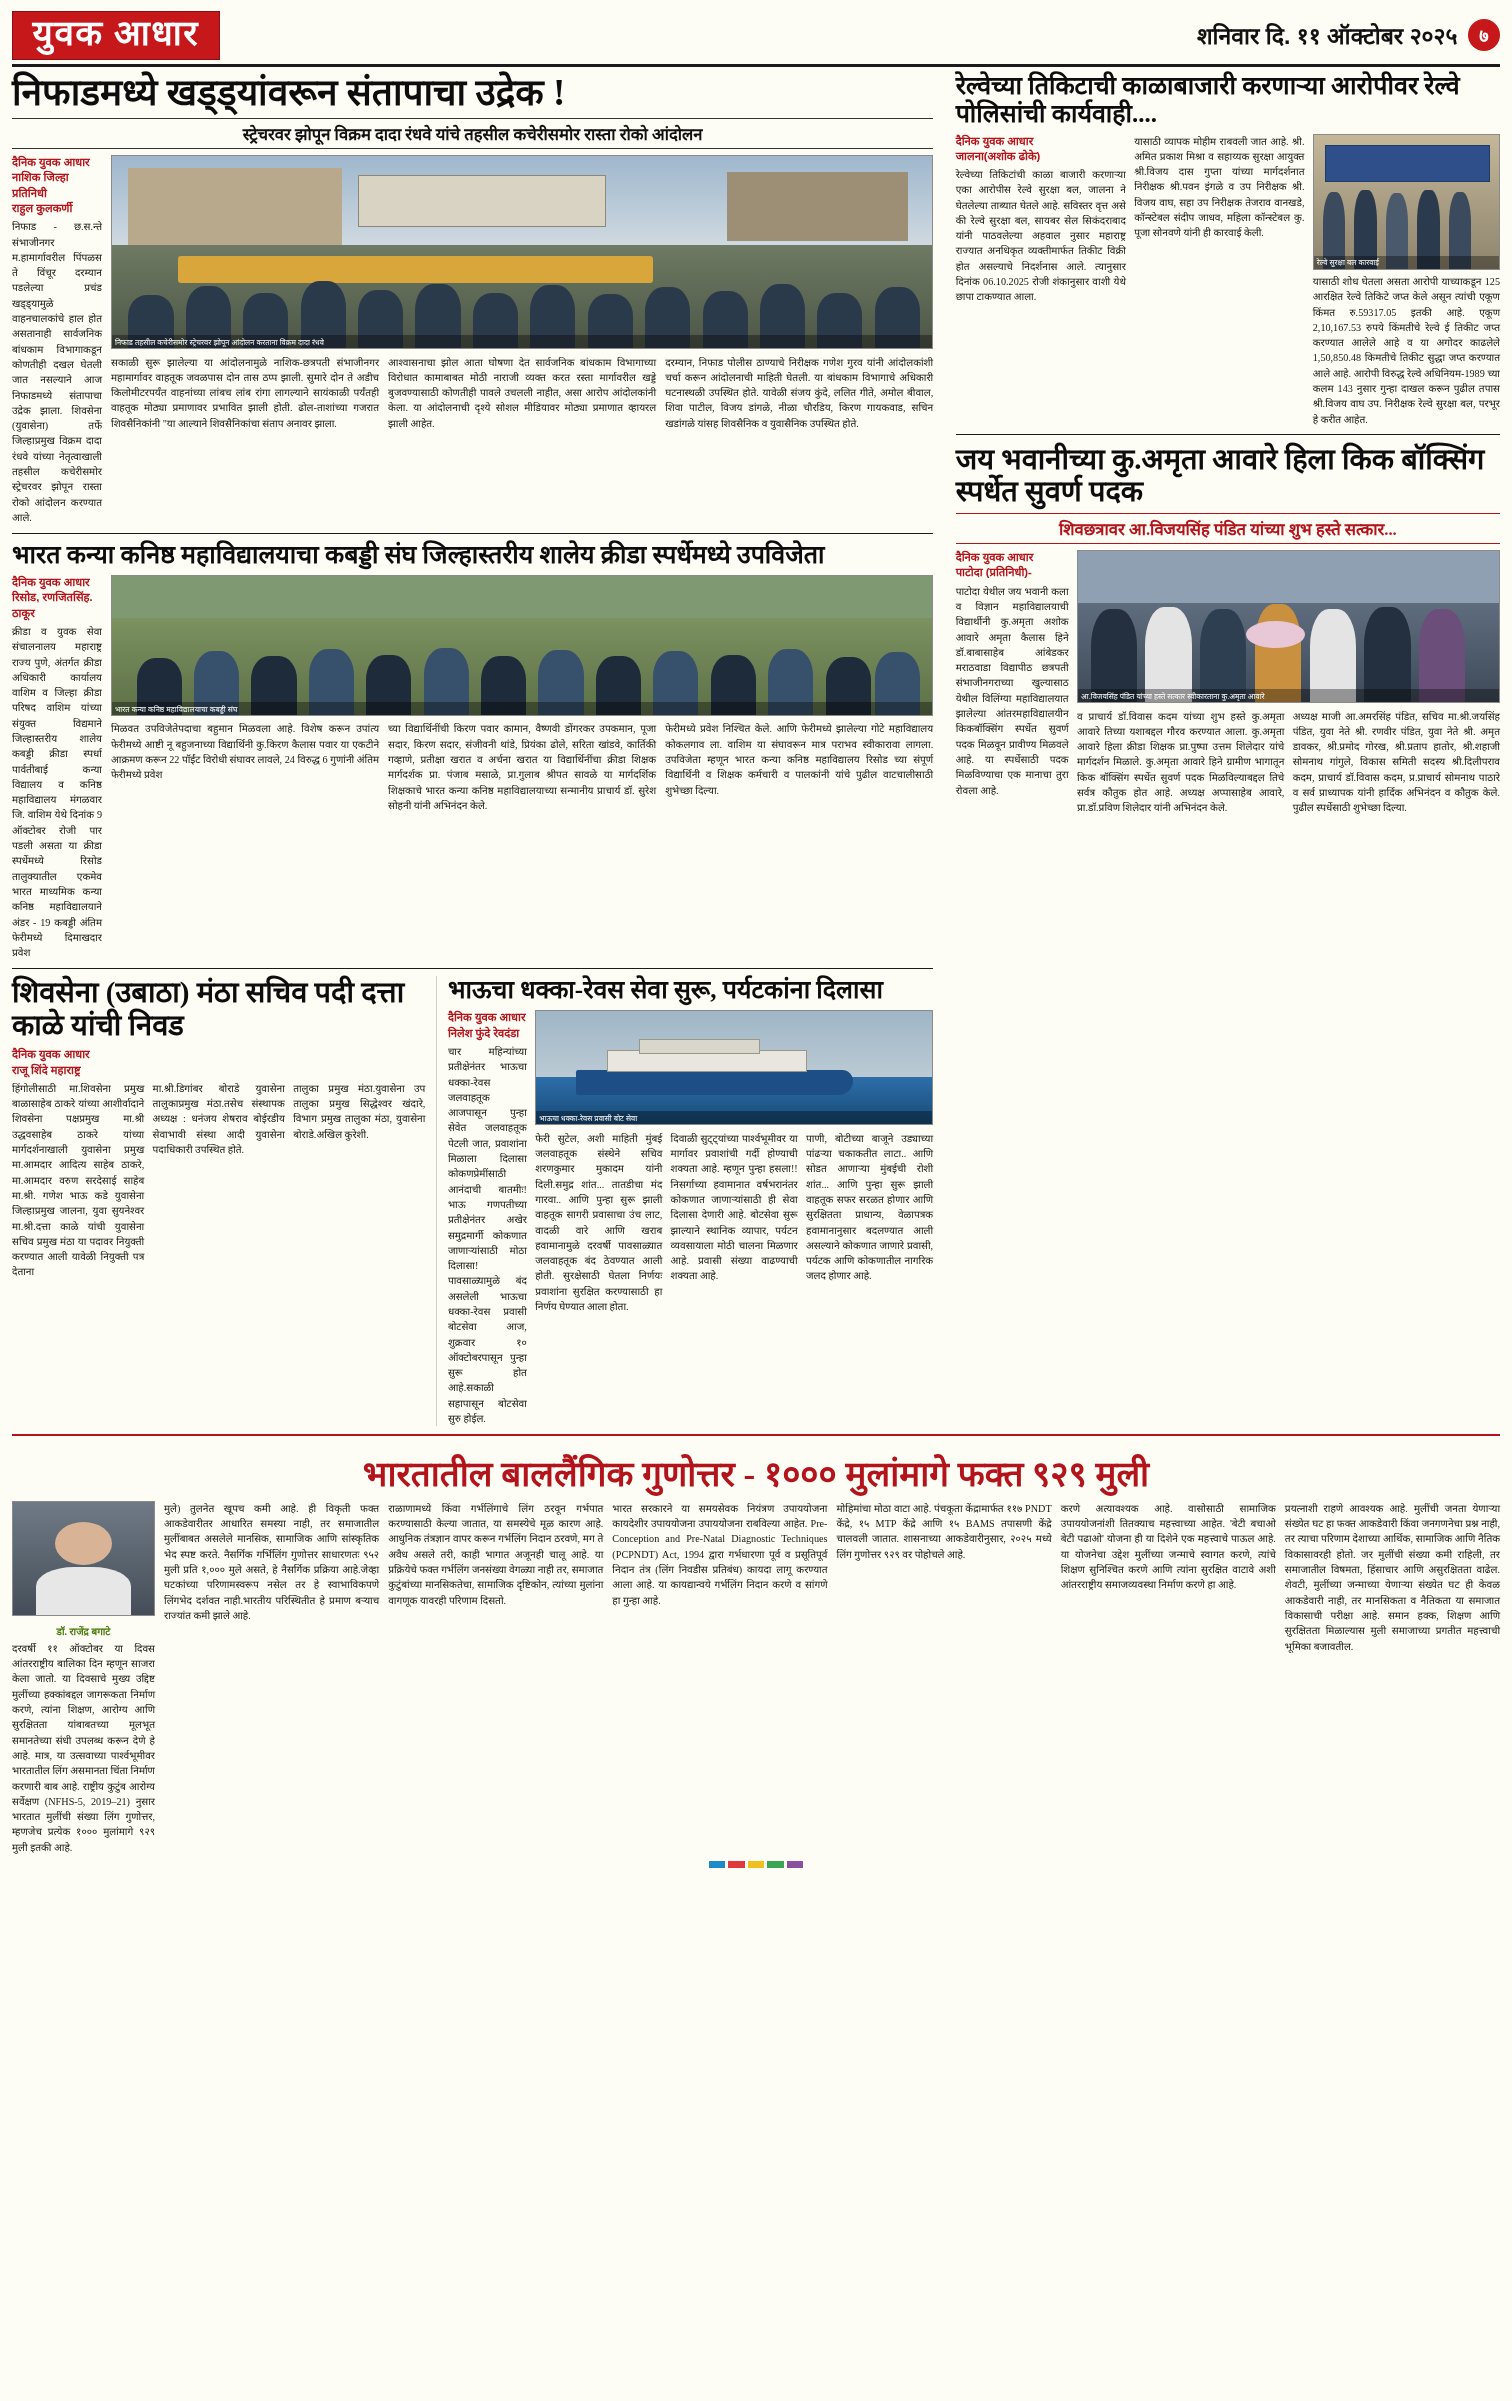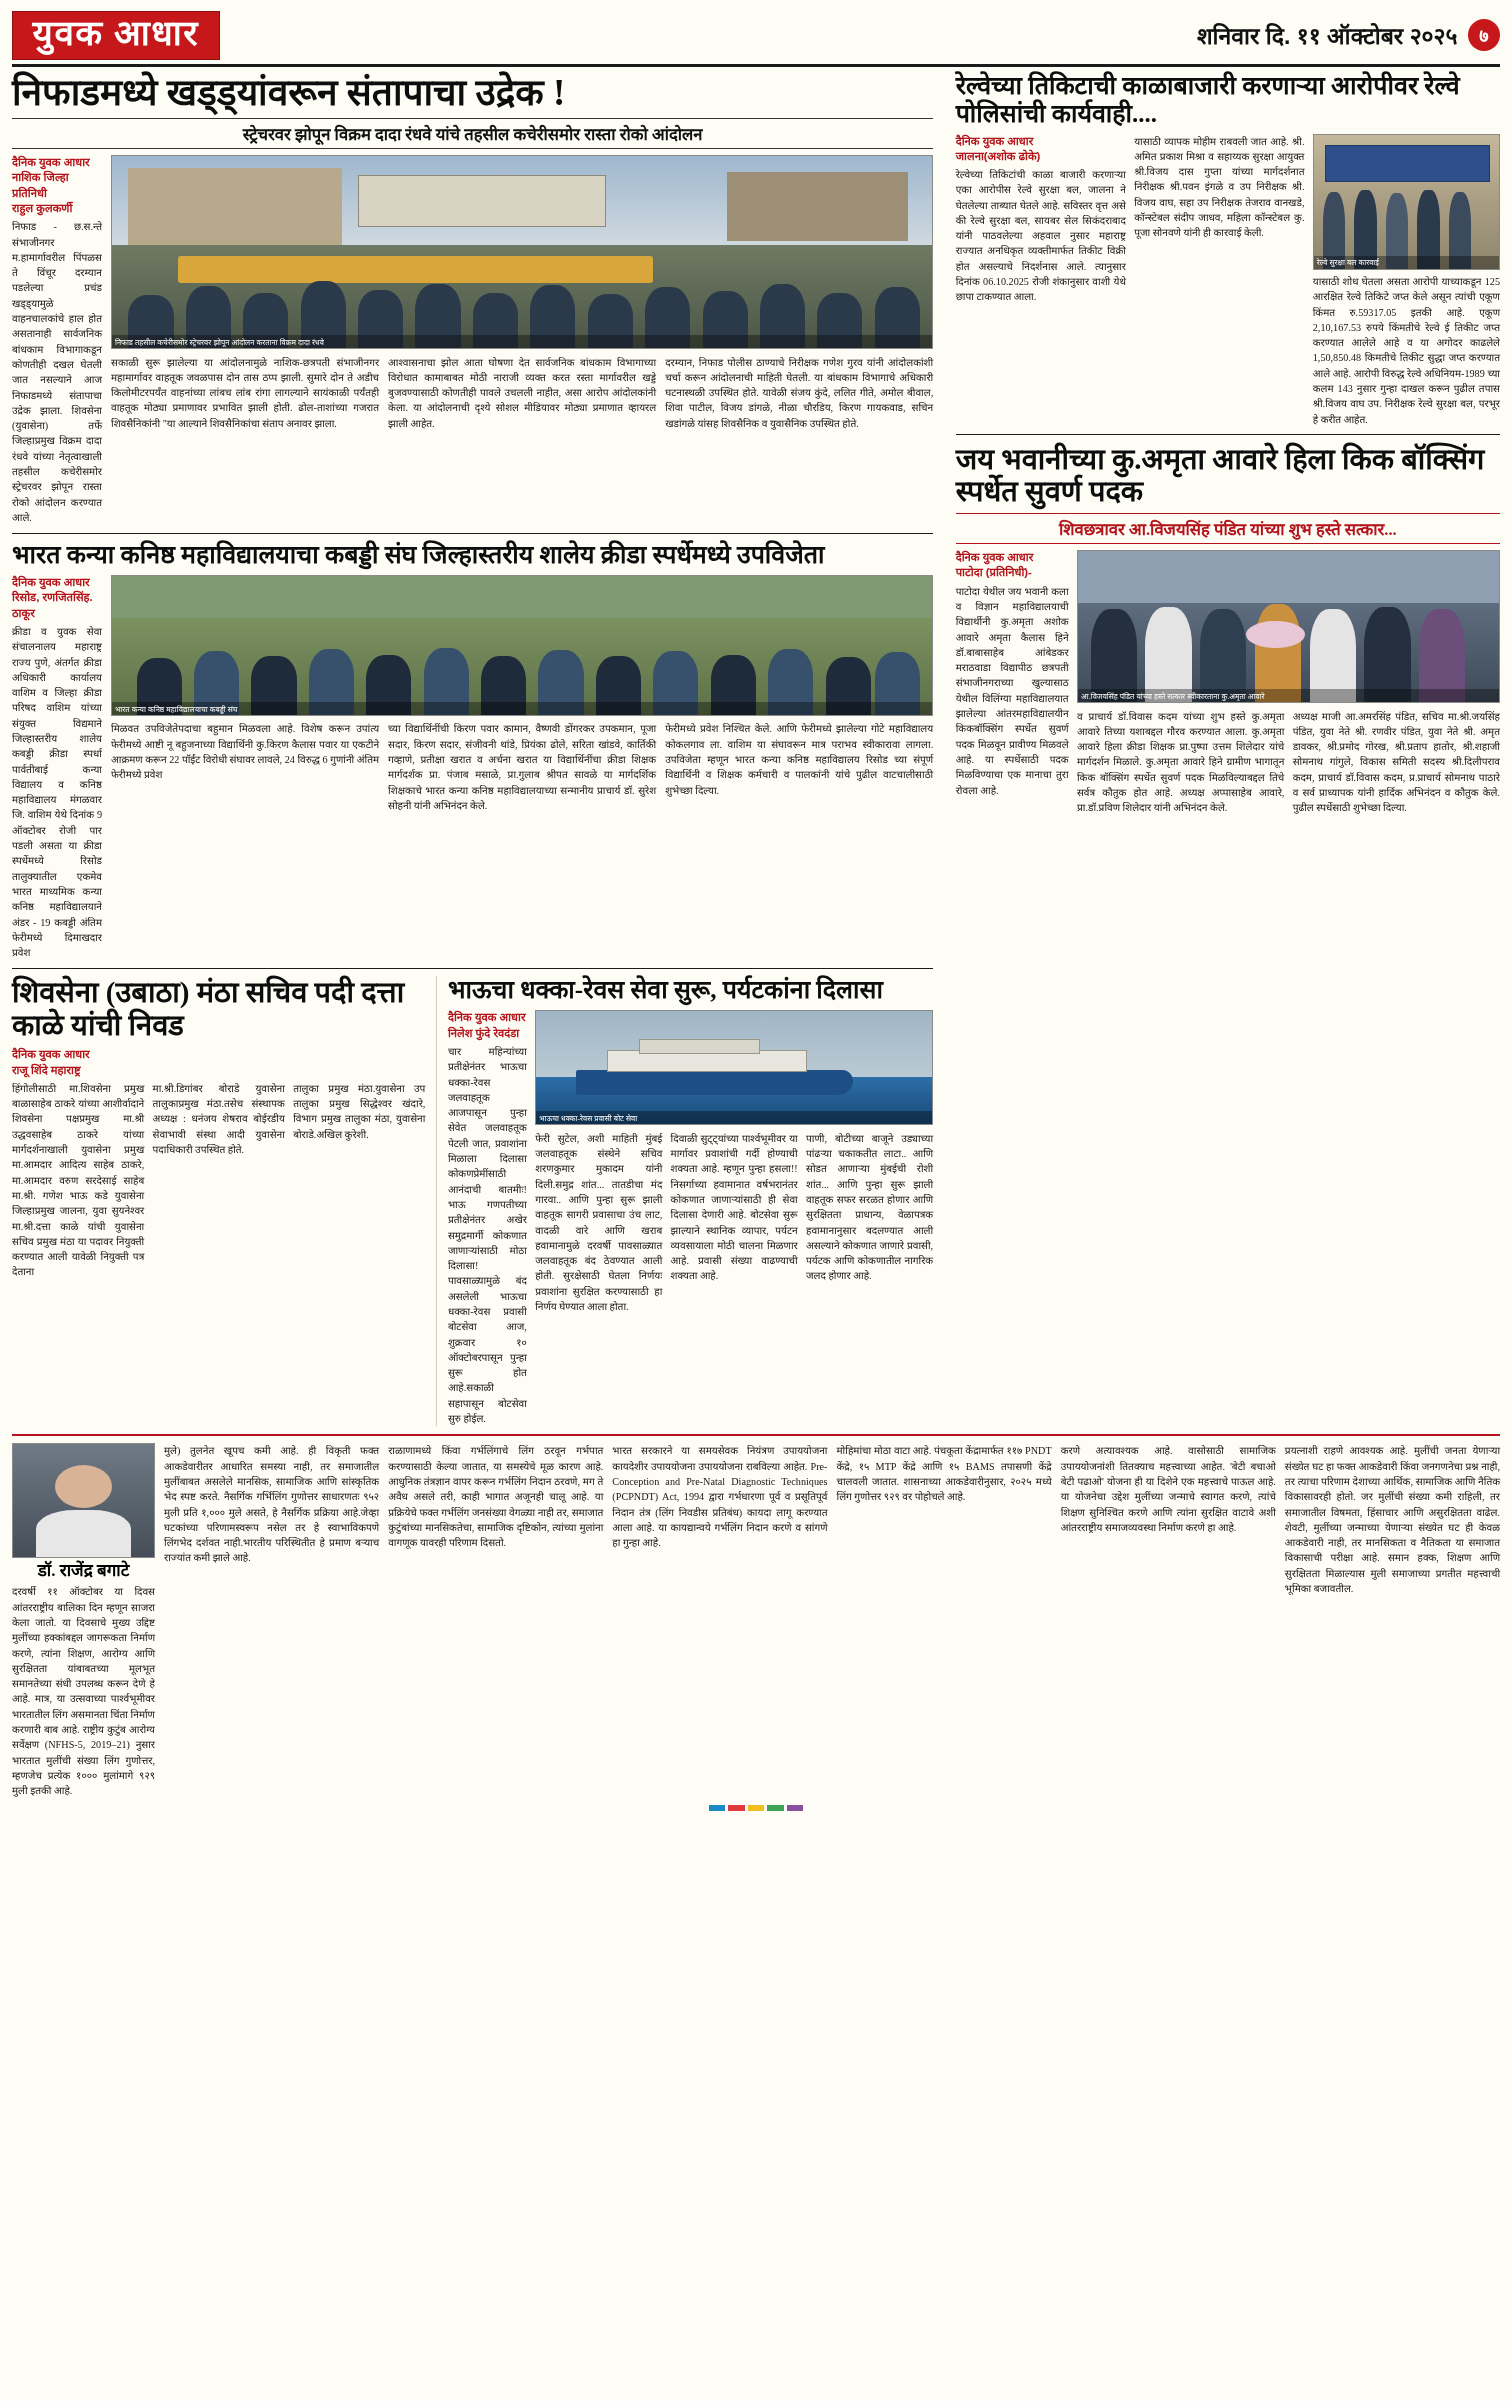--- a/index.html
+++ b/index.html
@@ -54,21 +54,21 @@
   .hr-red{border-top:2.3px solid #b3141b;margin:7.5px 0;}
   .lead-col{display:flex;gap:9px;}
   .article{margin-bottom:4.5px;}
   .bottom-banner{
     text-align:center;font-family:"Liberation Serif", serif;font-weight:bold;
     font-size:35px;color:#b3141b;padding:6px 0 4.5px 0;
   }
   .footer-bar{display:flex;gap:3px;justify-content:center;margin-top:6px;}
   .footer-bar span{width:16.6px;height:6.8px;display:block;}
   .author-box{width:143px;text-align:center;}
-  .author-name{font-size:17px;font-weight:bold;color:#000000;font-family:"Liberation Serif", serif;margin-top:0;}
+  .author-name{font-size:10px;font-weight:bold;color:#4d7c0f;font-family:"Liberation Serif", serif;margin-top:8px;}
   
   .sky{position:absolute;left:0;right:0;top:0;height:46%;background:linear-gradient(#9fb7cd,#cfd9e0);}
   .ground{position:absolute;left:0;right:0;bottom:0;height:54%;background:linear-gradient(#6e7a63,#4d5647);}
   .crowd{position:absolute;left:0;right:0;bottom:0;height:58%;}
   .crowd i{position:absolute;bottom:0;width:5.5%;background:#2b3a4a;border-radius:40% 40% 0 0;}
   .bld{position:absolute;background:#b9a98c;}
   .banner-s{position:absolute;background:#d8d3c2;border:0.8px solid #8d8878;}
   .wall{position:absolute;left:0;right:0;top:0;bottom:0;background:linear-gradient(#c9bda4,#a8997c);}
   .boatwater{position:absolute;left:0;right:0;bottom:0;height:42%;background:linear-gradient(#2d6ea8,#174a78);}
   .boathull{position:absolute;background:#1d4f86;border-radius:4.5px 22.6px 30px 4.5px;}
@@ -290,20 +290,21 @@
           </div>
         </div>
       </div>
 
     </div>
   </div>
 
   <div class="hr-red"></div>
 
   <div>
+    <div class="bottom-banner">भारतातील बाललैंगिक गुणोत्तर - १००० मुलांमागे फक्त ९२९ मुली</div>
     <div style="display:flex;gap:9px;align-items:flex-start;">
       <div class="author-box">
         <div class="photo" style="height:113px;">
           <div style="position:absolute;inset:0;background:linear-gradient(#6f7a86,#454e58);"></div>
           <div style="position:absolute;left:30%;top:18%;width:40%;height:38%;background:#d8b395;border-radius:50%;"></div>
           <div style="position:absolute;left:16%;bottom:0;width:68%;height:42%;background:#e7e7e7;border-radius:40% 40% 0 0;"></div>
         </div>
         <div class="author-name">डॉ. राजेंद्र बगाटे</div>
         <div class="body-text" style="text-align:justify;margin-top:3px;">दरवर्षी ११ ऑक्टोबर या दिवस आंतरराष्ट्रीय बालिका दिन म्हणून साजरा केला जातो. या दिवसाचे मुख्य उद्दिष्ट मुलींच्या हक्कांबद्दल जागरूकता निर्माण करणे, त्यांना शिक्षण, आरोग्य आणि सुरक्षितता यांबाबतच्या मूलभूत समानतेच्या संधी उपलब्ध करून देणे हे आहे. मात्र, या उत्सवाच्या पार्श्वभूमीवर भारतातील लिंग असमानता चिंता निर्माण करणारी बाब आहे. राष्ट्रीय कुटुंब आरोग्य सर्वेक्षण (NFHS-5, 2019–21) नुसार भारतात मुलींची संख्या लिंग गुणोत्तर, म्हणजेच प्रत्येक १००० मुलांमागे ९२९ मुली इतकी आहे.</div>
       </div>

